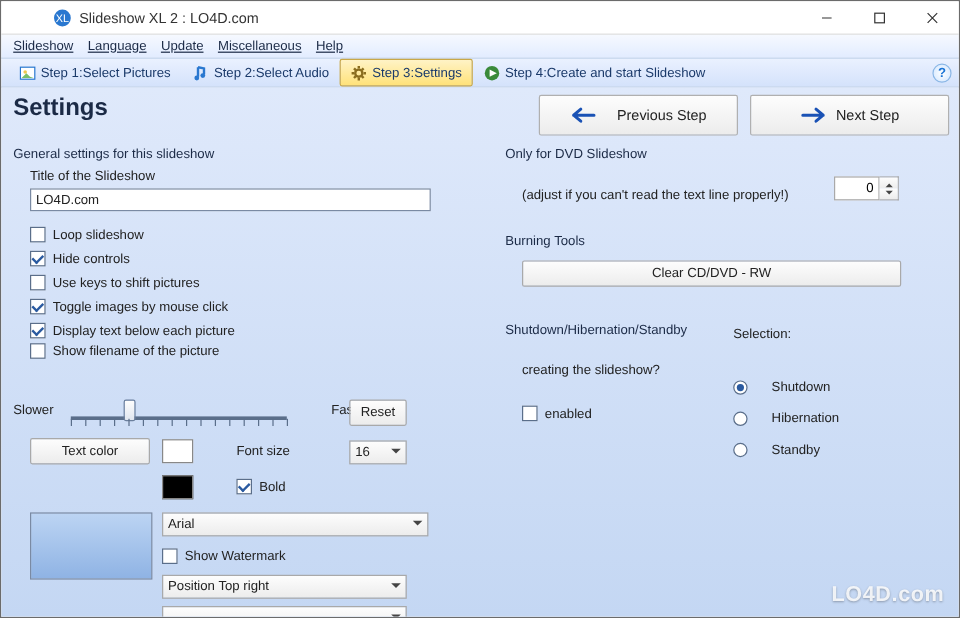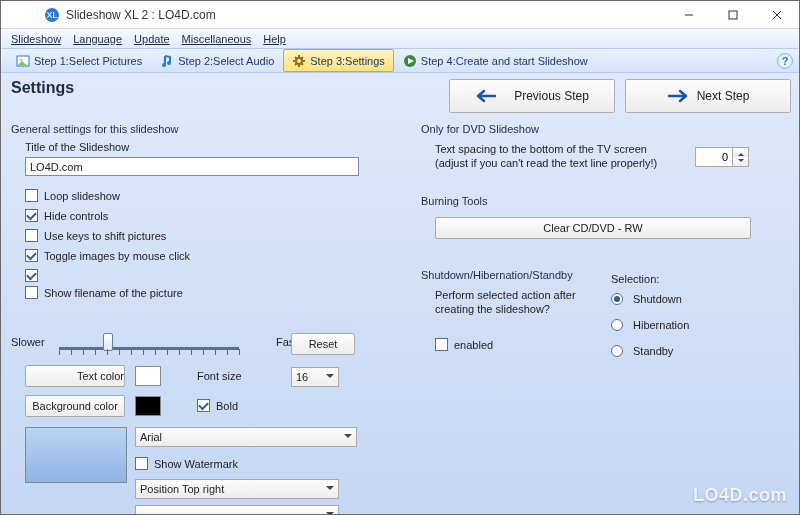--- a/index.html
+++ b/index.html
@@ -17,35 +17,35 @@
   .menuitem .ul { text-decoration: underline; }
 
   .stepbar { height: 24px; background: linear-gradient(#eaf1ff, #d4e2fb); border-bottom: 1px solid #b6cbe8; display: flex; align-items: stretch; padding: 0 6px; position: relative; text-align: right; }
   .step { display: flex; align-items: center; gap: 4px; padding: 0 8px; border: 1px solid transparent; color: #1b3a6a; }
   .step.active { background: linear-gradient(#fff3c6, #ffe27a); border: 1px solid #c9a847; border-radius: 2px; }
   .step-icon { width: 14px; height: 14px; display: inline-flex; align-items: center; justify-content: center; }
   .help-icon { position: absolute; right: 6px; top: 4px; width: 16px; height: 16px; color: #1a74d6; font-weight: bold; background: radial-gradient(#fff,#cfe5ff); border-radius: 50%; border:1px solid #8bb7e6; display:flex;align-items:center;justify-content:center; font-size:11px;}
 
   .client { position: absolute; top: 72px; bottom: 0; left: 0; right: 0; background: linear-gradient(#dfe9fb, #c4d7f3); overflow: hidden; }
 
-  .page-title { position: absolute; left: 10px; top: 6px; font-weight: bold; font-size: 16px; color: #1b2a46; }
+  .page-title { position: absolute; left: 10px; top: 6px; font-weight: bold; font-size: 20px; color: #1b2a46; }
 
   .nav-box { position: absolute; top: 6px; height: 34px; width: 166px; background: linear-gradient(#fdfdfd, #ececec); border: 1px solid #b0b0b0; border-radius: 2px; display: flex; align-items: center; justify-content: center; gap: 8px; font-size: 12px; color: #222; }
   .nav-prev { right: 184px; gap: 17px; }
   .nav-next { right: 8px; }
   .arrow { width: 22px; height: 14px; color:#1a52b5; }
 
   .section-label { color: #1b2a46; position: absolute; }
 
   .lbl { color: #222; position: absolute; }
   .input-text { position: absolute; background: #fff; border: 1px solid #7a8aa3; height: 19px; padding: 1px 4px; font: inherit; color:#222; }
   .cb-wrap { position: absolute; display: flex; align-items: center; gap: 6px; }
   .cb { width: 13px; height: 13px; border: 1px solid #5a6e8a; background: #fff; display: inline-flex; align-items: center; justify-content: center; }
   .cb.checked::after { content: ""; width: 7px; height: 4px; border: 2px solid #2a5aa0; border-top: 0; border-right: 0; transform: rotate(-45deg); margin-top: -2px; }
-  .radio-wrap { position: absolute; display: flex; align-items: center; gap: 10px; }
+  .radio-wrap { position: absolute; display: flex; align-items: center; gap: 20px; margin-top: 24px; }
   .radio { width: 12px; height: 12px; border: 1px solid #5a6e8a; border-radius: 50%; background: #fff; display: inline-flex; align-items: center; justify-content: center; }
   .radio.sel::after { content: ""; width: 6px; height: 6px; background: #2a5aa0; border-radius: 50%; }
 
   .btn { position: absolute; background: linear-gradient(#fdfdfd,#ececec); border: 1px solid #a9a9a9; height: 22px; display: flex; align-items: center; justify-content: center; font: inherit; border-radius:2px; }
 
   .slider-track { position: absolute; height: 3px; background: #5a6e8a; }
   .slider-tick { position: absolute; width: 1px; height: 6px; background: #5a6e8a; }
   .slider-thumb { position: absolute; width: 10px; height: 18px; background: linear-gradient(#fdfdfd,#e0e6ef); border: 1px solid #6b7f9d; border-radius: 2px; top: -8px; }
 
   .colorbox { position: absolute; width: 26px; height: 20px; border: 1px solid #888; }
@@ -189,20 +189,21 @@
     <div class="cb-wrap" style="left:24px; top:176px;">
         <span class="cb checked"></span>
         <span>Toggle images by mouse click</span>
       </div>
     <div class="cb-wrap" style="left:24px; top:156px;">
         <span class="cb"></span>
         <span>Use keys to shift pictures</span>
       </div>
     <div class="cb-wrap" style="left:24px; top:196px;">
         <span class="cb checked"></span>
+        <span>Display text below each picture</span>
       </div>
     <div class="cb-wrap" style="left:24px; top:213px;text-align:right;">
         <span class="cb"></span>
         <span>Show filename of the picture</span>
       </div>
 
     <div class="lbl" style="left:10px; top:263px;">Slower</div>
     <div class="lbl" style="left:245px; top:263px;margin-left:30px;">Faster</div>
 
     <div style="position:absolute; left:58px; top:268px; width:180px; height:18px;">
@@ -222,38 +223,35 @@
         <span class="slider-tick" style="left:96px;"></span>
         <span class="slider-tick" style="left:108px;"></span>
         <span class="slider-tick" style="left:120px;"></span>
         <span class="slider-tick" style="left:132px;"></span>
         <span class="slider-tick" style="left:144px;"></span>
         <span class="slider-tick" style="left:156px;"></span>
         <span class="slider-tick" style="left:168px;"></span>
         <span class="slider-tick" style="left:180px;"></span>
     </div>
 
-    <div class="btn" style="left:290px; top:260px; width:64px;">
+    <div class="btn" style="left:290px; top:260px; width:48px;">
         <span>Reset</span>
       </div>
 
-    <div class="btn" style="left:24px; top:292px; width:100px;justify-content:flex-end;">
+    <div class="btn" style="left:24px; top:292px; width:100px;">
         <span>Text color</span>
       </div>
     <div class="colorbox" style="left:134px; top:293px; background:#ffffff;"></div>
 
     <div class="lbl" style="left:196px; top:297px;">Font size</div>
     <div class="combo" style="left:290px; top:294px; width:48px;">
         <span>16</span>
         <span class="caret"></span>
       </div>
 
-    <div class="btn" style="left:24px; top:322px; width:100px;">
-        <span>Background color</span>
-      </div>
     <div class="colorbox" style="left:134px; top:323px; background:#000000;"></div>
 
     <div class="cb-wrap" style="left:196px; top:326px;">
         <span class="cb checked"></span>
         <span>Bold</span>
       </div>
 
     <div class="swatch" style="left:24px; top:354px;"></div>
 
     <div class="combo" style="left:134px; top:354px; width:222px;">
@@ -270,37 +268,35 @@
         <span>Position Top right</span>
         <span class="caret"></span>
       </div>
 
     <div class="combo" style="left:134px; top:432px; width:204px;">
         <span></span>
         <span class="caret"></span>
       </div>
 
     <div class="section-label" style="left:420px; top:50px;">Only for DVD Slideshow</div>
-    <div class="lbl" style="left:434px; top:70px;">Text spacing to the bottom of the TV screen</div>
     <div class="lbl" style="left:434px; top:84px;">(adjust if you can't read the text line properly!)</div>
     <div class="spinner" style="left:694px; top:74px;">
       <input value="0" style="">
       <div class="spins">
           <div class="sp up"></div>
           <div class="sp dn"></div>
         </div>
     </div>
 
     <div class="section-label" style="left:420px; top:122px;">Burning Tools</div>
     <div class="btn" style="left:434px; top:144px; width:316px;">
         <span>Clear CD/DVD - RW</span>
       </div>
 
     <div class="section-label" style="left:420px; top:196px;">Shutdown/Hibernation/Standby</div>
-    <div class="lbl" style="left:434px; top:216px;">Perform selected action after</div>
     <div class="lbl" style="left:434px; top:230px;">creating the slideshow?</div>
 
     <div class="cb-wrap" style="left:434px; top:265px;">
         <span class="cb"></span>
         <span>enabled</span>
       </div>
 
     <div class="lbl" style="left:610px; top:200px;">Selection:</div>
     <div class="radio-wrap" style="left:610px; top:220px;">
         <span class="radio sel"></span>

